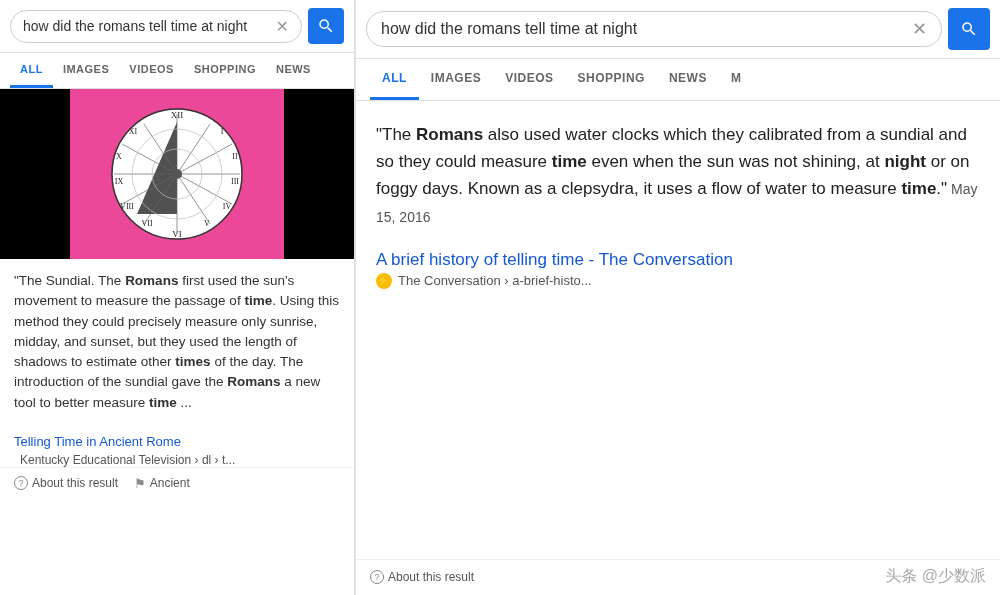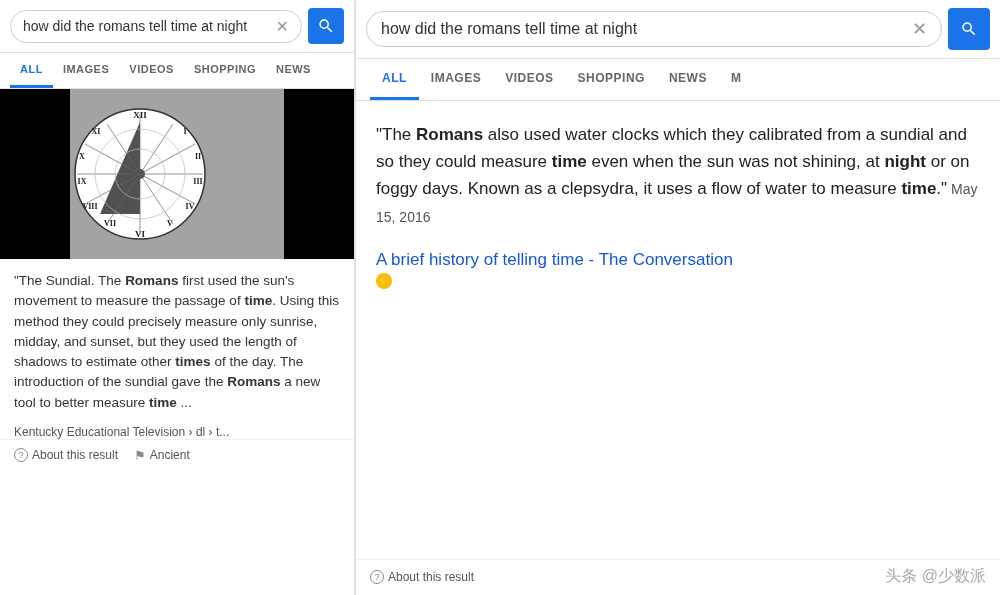--- a/index.html
+++ b/index.html
@@ -112,24 +112,23 @@
       display: flex;
       align-items: center;
       justify-content: center;
     }
 
     .sundial-img {
       width: 100%;
       height: 100%;
       display: flex;
       align-items: center;
-      justify-content: flex-start;
-      background: #a3a3a3;
+      justify-content: center;
+      background: #ec4899;
       position: relative;
-      font-weight: bold;
     }
 
     .sundial-svg {
       width: 140px;
       height: 140px;
     }
 
     .left-text-block {
       padding: 12px 14px;
       font-size: 13.5px;
@@ -145,21 +144,21 @@
       padding: 8px 14px 4px;
     }
 
     .left-source-link a {
       color: #1558d6;
       font-size: 13px;
       text-decoration: none;
     }
 
     .left-source-sub {
-      padding: 0 14px;
+      padding: 0 20px;
       font-size: 12px;
       color: #555;
     }
 
     .left-footer {
       display: flex;
       align-items: center;
       padding: 8px 14px;
       gap: 16px;
       border-top: 1px solid #f0f0f0;
@@ -435,20 +434,23 @@
         <circle cx="70" cy="70" r="5" fill="#555"></circle>
       </svg>
     </div>
     <div class="image-strip-item" style="max-width:70px;background:#000;"></div>
   </div>
 
   <div class="left-text-block">
     <span>"The Sundial. The </span><span class="bold">Romans</span><span> first used the sun's movement to measure the passage of </span><span class="bold">time</span><span>. Using this method they could precisely measure only sunrise, midday, and sunset, but they used the length of shadows to estimate other </span><span class="bold">times</span><span> of the day. The introduction of the sundial gave the </span><span class="bold">Romans</span><span> a new tool to better measure </span><span class="bold">time</span><span> ...</span>
   </div>
 
+  <div class="left-source-link">
+    <a href="#">Telling Time in Ancient Rome</a>
+  </div>
   <div class="left-source-sub">Kentucky Educational Television › dl › t...</div>
 
   <div class="left-footer">
     <div class="about-result">
       <span class="question-circle">?</span>
       <span>About this result</span>
     </div>
     <div class="feedback-link">
       <span class="flag-icon">⚑</span>
       <span>Ancient</span>
@@ -485,20 +487,21 @@
     <div class="featured-snippet">
       <div class="snippet-quote">
         <span>"The </span><span class="snippet-bold">Romans</span><span> also used water clocks which they calibrated from a sundial and so they could measure </span><span class="snippet-bold">time</span><span> even when the sun was not shining, at </span><span class="snippet-bold">night</span><span> or on foggy days. Known as a clepsydra, it uses a flow of water to measure </span><span class="snippet-bold">time</span><span>."</span><span class="snippet-date">May 15, 2016</span>
       </div>
     </div>
 
     <div class="result-link-block">
       <a href="#" class="result-link-title">A brief history of telling time - The Conversation</a>
       <div class="result-url-row">
         <div class="result-url-icon">⚡</div>
+        <span class="result-url-text">The Conversation › a-brief-histo...</span>
       </div>
     </div>
   </div>
 
   <div class="right-footer">
     <div class="about-result-right">
       <span class="question-circle">?</span>
       <span>About this result</span>
     </div>
     <span class="watermark">头条 @少数派</span>

